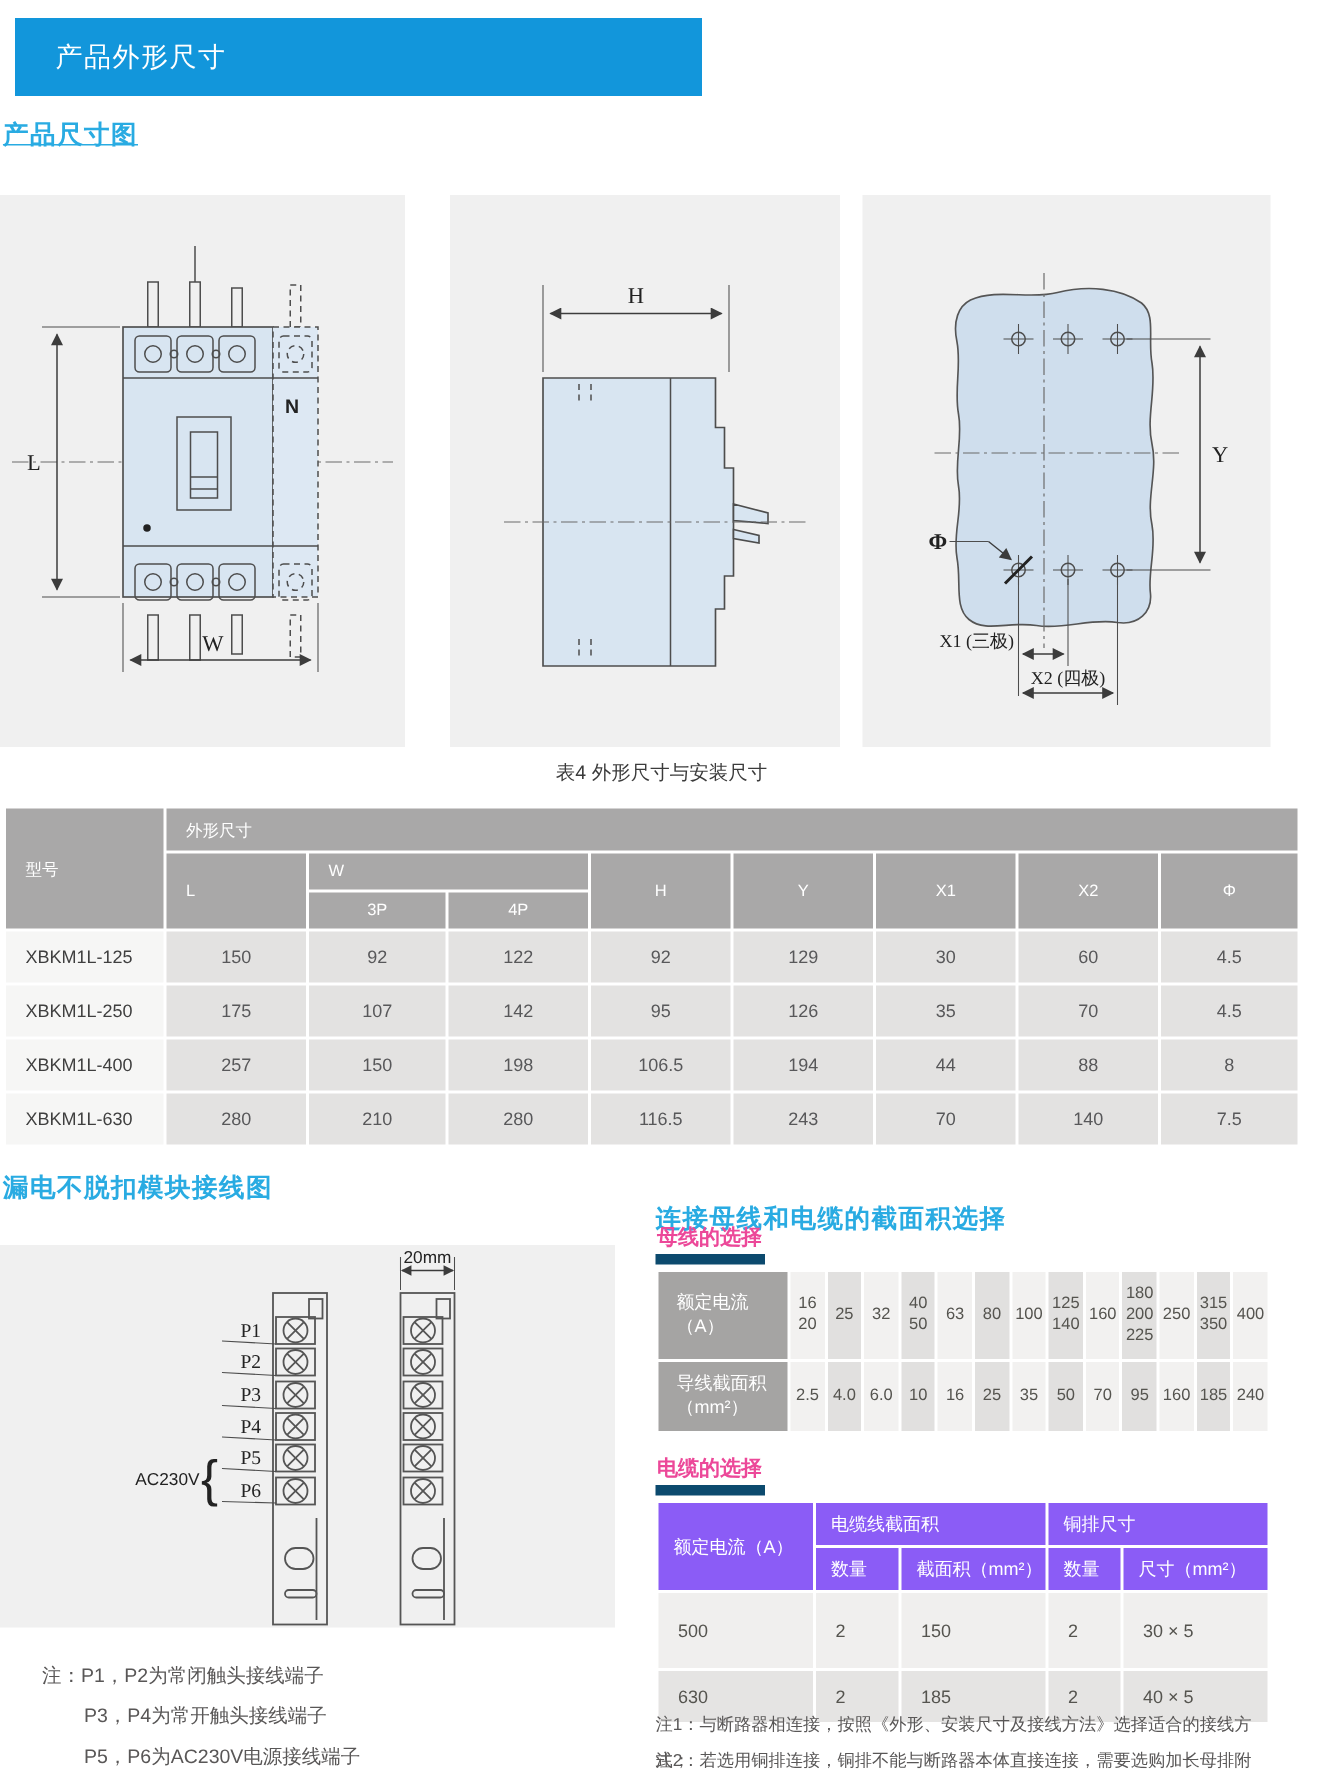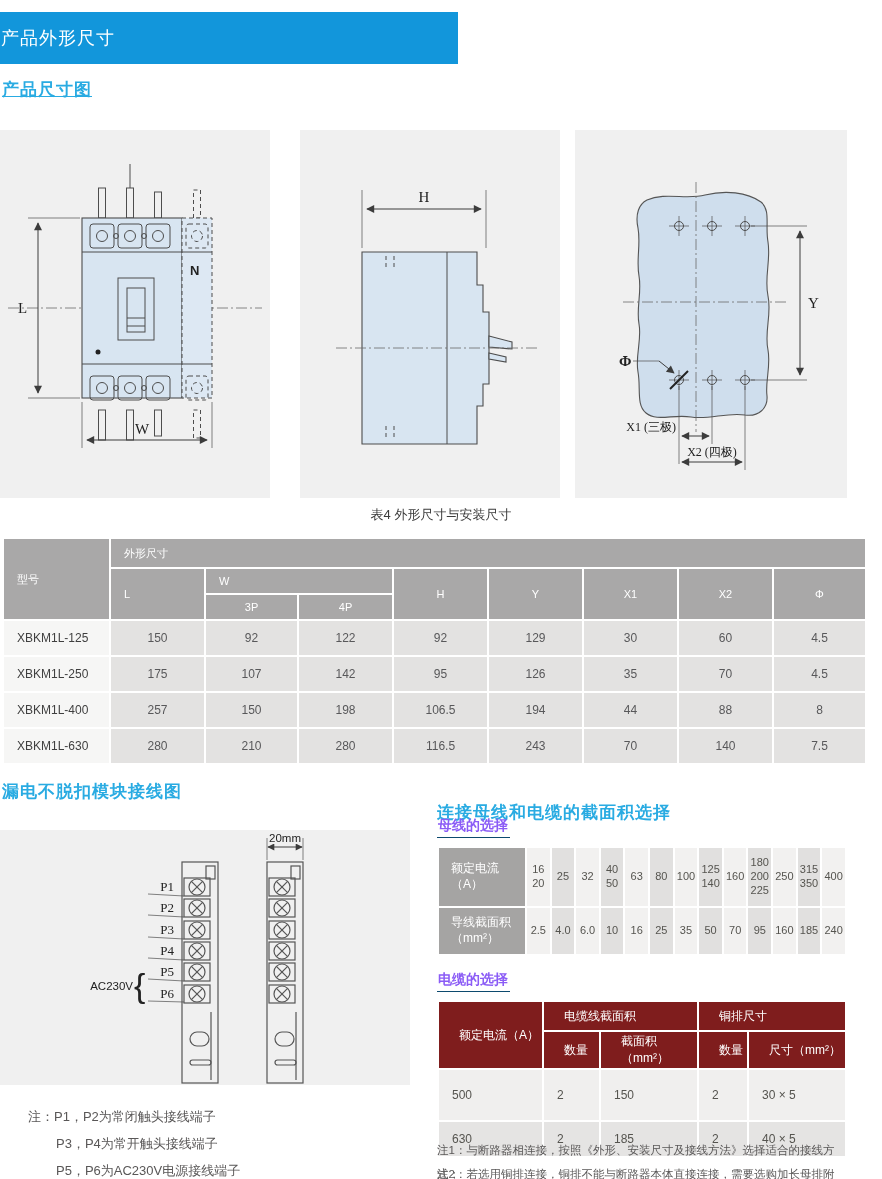--- a/index.html
+++ b/index.html
@@ -1,43 +1,43 @@
 <!DOCTYPE html>
 <html><head>
 <meta charset="utf-8">
 <style>
   html,body{margin:0;padding:0;background:#fff;}
   .page{position:relative;width:882px;height:1179px;background:#fff;overflow:hidden;
         font-family:"Liberation Sans","DejaVu Sans",sans-serif;color:#58585a;}
   .abs{position:absolute;}
-  .header-bar{left:0;top:12px;width:458px;height:52px;background:#1296db;color:#fff;
-              font-size:18px;line-height:52px;padding-left:1px;box-sizing:border-box;letter-spacing:1px;}
+  .header-bar{left:10px;top:12px;width:458px;height:52px;background:#1296db;color:#fff;
+              font-size:18px;line-height:52px;padding-left:27px;box-sizing:border-box;letter-spacing:1px;}
   .sec-title{color:#29abe2;font-size:17px;font-weight:bold;letter-spacing:1px;}
   .panel{background:#f0f0f0;}
   .caption{left:0;top:506px;width:882px;text-align:center;font-size:13px;color:#3b3b3b;}
   table{border-collapse:separate;border-spacing:2px;table-layout:fixed;}
   th,td{font-weight:normal;overflow:hidden;}
   
   .dim-table{left:2px;top:537px;width:845px;}
   .dim-table th{background:#a9a8a8;color:#fff;font-size:11px;text-align:center;}
   .dim-table th.hL{text-align:left;padding-left:13px;}
   .dim-table td{font-size:12px;height:32px;}
   .dim-table td.mcell{background:#f6f6f5;color:#3f3f3f;text-align:left;padding-left:13px;}
   .dim-table td.dcell{background:#e3e2e1;color:#58585a;text-align:center;}
-  .sub{font-size:14px;font-weight:bold;color:#8b5cf6;border-bottom:1px solid #0c4a6e;padding:0 2px 4px 1px;}
+  .sub{font-size:14px;font-weight:bold;color:#ec4899;border-bottom:7px solid #0c4a6e;padding:0 2px 4px 1px;}
   
   .bus-table{left:437px;top:846px;width:410px;}
   .bus-table th{background:#a5a4a3;color:#fff;font-size:12px;text-align:left;padding-left:12px;
                 white-space:pre-line;line-height:1.3;}
   .bus-table td{font-size:11px;text-align:center;white-space:pre-line;line-height:1.25;color:#55544f;padding:0;}
   .bus-table td.c0{background:#f2f1f0;}
   .bus-table td.c1{background:#e1e0df;}
   
   .cab-table{left:437px;top:1000px;width:410px;}
-  .cab-table th{background:#7f1d1d;color:#fff;font-size:12px;text-align:left;padding-left:20px;}
+  .cab-table th{background:#8b5cf6;color:#fff;font-size:12px;text-align:left;padding-left:10px;}
   .cab-table td{font-size:12px;text-align:left;padding-left:13px;color:#55544f;}
   .cab-table tr.r0 td{background:#f0efee;}
   .cab-table tr.r1 td{background:#e5e4e3;}
   .note{font-size:13px;color:#595757;line-height:27px;}
   .noteS{font-size:11.5px;color:#595757;line-height:24px;}
   
   .ln{fill:none;stroke:#4d4d4d;stroke-width:1;}
   .lnd{fill:none;stroke:#4d4d4d;stroke-width:1;stroke-dasharray:4 3;}
   .body-fill{fill:#d8e5f1;stroke:#4d4d4d;stroke-width:1.1;}
   .body-dash{fill:#dde8f3;stroke:#4d4d4d;stroke-width:1;stroke-dasharray:4 3;}

